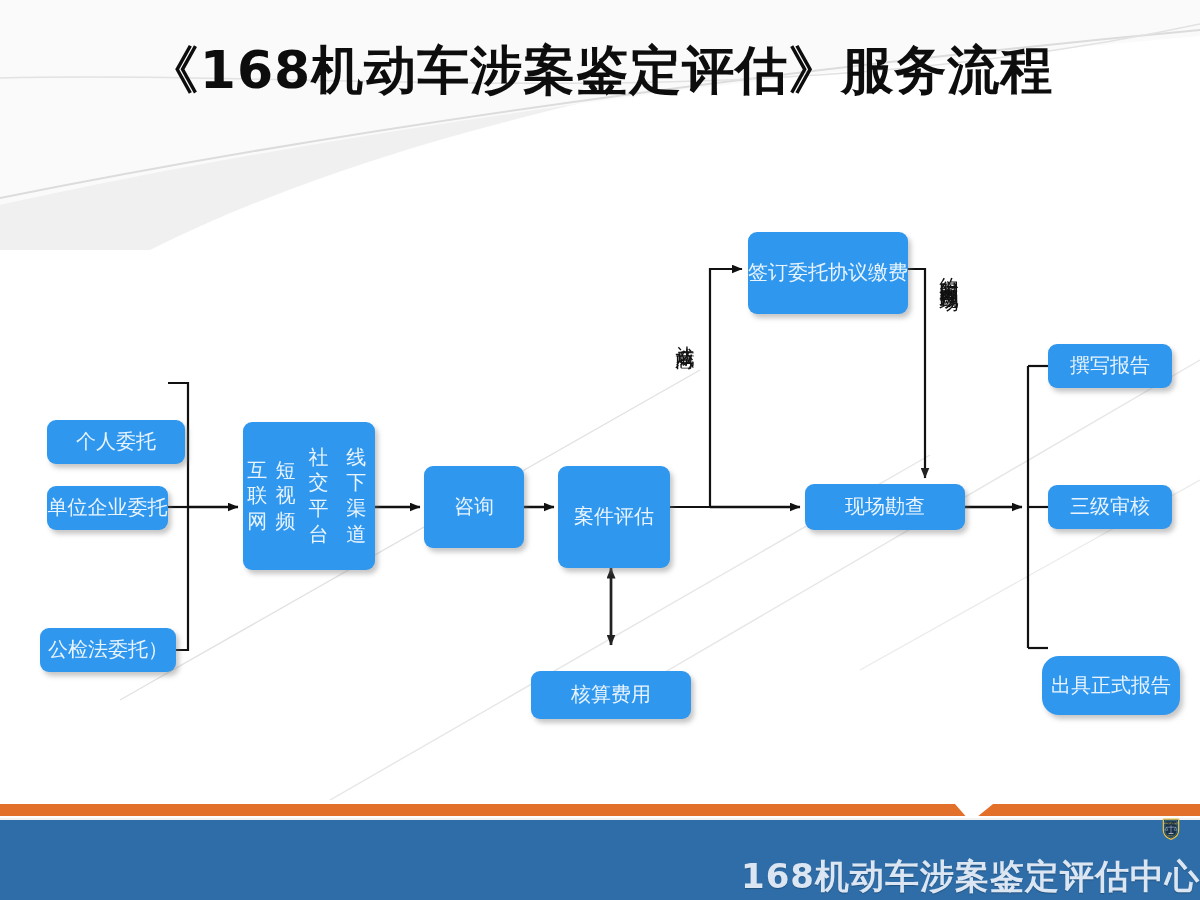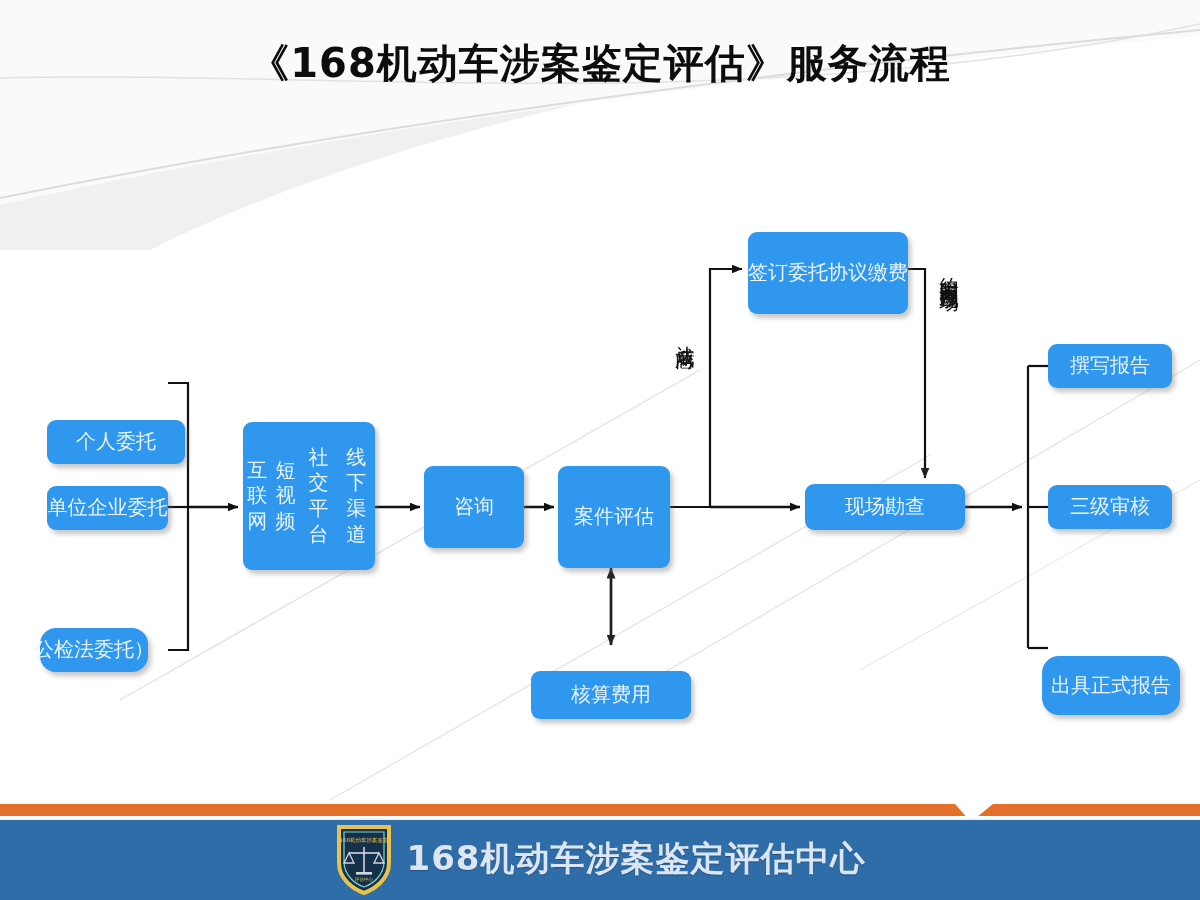--- a/index.html
+++ b/index.html
@@ -12,21 +12,21 @@
   }
   #slide{position:absolute;inset:0;width:1200px;height:900px;overflow:hidden;background:#fff;}
 
   
   .deco{position:absolute;left:0;top:0;width:1200px;height:260px;pointer-events:none;}
 
   
   .title{
     position:absolute;left:0;top:36px;width:1200px;
     text-align:center;
-    font-size:40px;font-weight:bold;color:#0d0d0d;
+    font-size:52px;font-weight:bold;color:#0d0d0d;
     letter-spacing:1px;
     white-space:nowrap;
     font-family:"DejaVu Sans","Liberation Sans",sans-serif;
   }
 
   
   #wires{position:absolute;left:0;top:0;width:1200px;height:900px;}
 
   
   .node{
@@ -58,21 +58,21 @@
     white-space:nowrap;
   }
 
   
   .footer-stripe{position:absolute;left:0;top:804px;width:1200px;height:12px;background:#e3702a;}
   .footer-notch{position:absolute;top:804px;left:955px;width:38px;height:13px;background:#ffffff;
       clip-path:polygon(0 0,100% 0,58% 100%,30% 100%);}
   .footer-band{position:absolute;left:0;top:818px;width:1200px;height:82px;background:#2e6da8;
       border-top:2px solid #f2f2f2;}
   .footer-inner{position:absolute;left:0;top:818px;width:1200px;height:82px;
-      display:flex;align-items:center;justify-content:center;gap:14px;}
+      display:flex;align-items:flex-end;justify-content:center;gap:14px;flex-direction:column;}
   .footer-text{
     font-size:34px;color:#dbe6f2;font-weight:bold;letter-spacing:1px;
     font-family:"DejaVu Sans","Liberation Sans",sans-serif;
     text-shadow:0 1px 1px rgba(0,0,0,.25);
   }
 </style>
 </head>
 <body>
 
 <div id="slide">
@@ -130,21 +130,21 @@
   </svg>
 
   <div class="node" style="left:47px;top:380px;width:138px;height:44px;margin-top:40px;">
     <span>个人委托</span>
   </div>
 
   <div class="node" style="left:47px;top:486px;width:121px;height:44px;">
     <span>单位企业委托</span>
   </div>
 
-  <div class="node" style="left:40px;top:628px;width:108px;height:44px;border-radius:16px;">
+  <div class="node" style="left:40px;top:628px;width:136px;height:44px;">
     <span>公检法委托）</span>
   </div>
 
   <div class="node multiline" style="left:243px;top:422px;width:132px;height:148px;">
     <span class="ln">互联网</span>
     <span class="ln">短视频</span>
     <span class="ln">社交平台</span>
     <span class="ln">线下渠道</span>
   </div>
 

